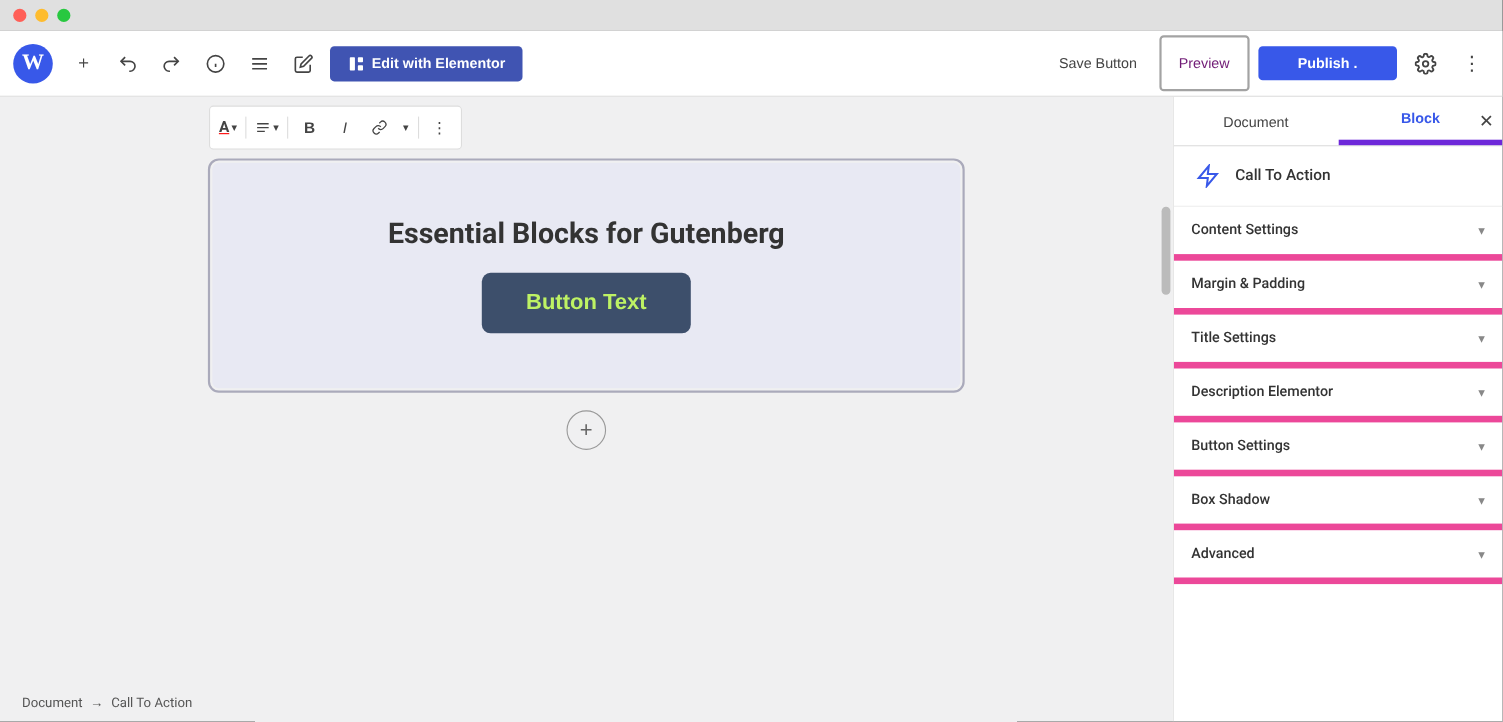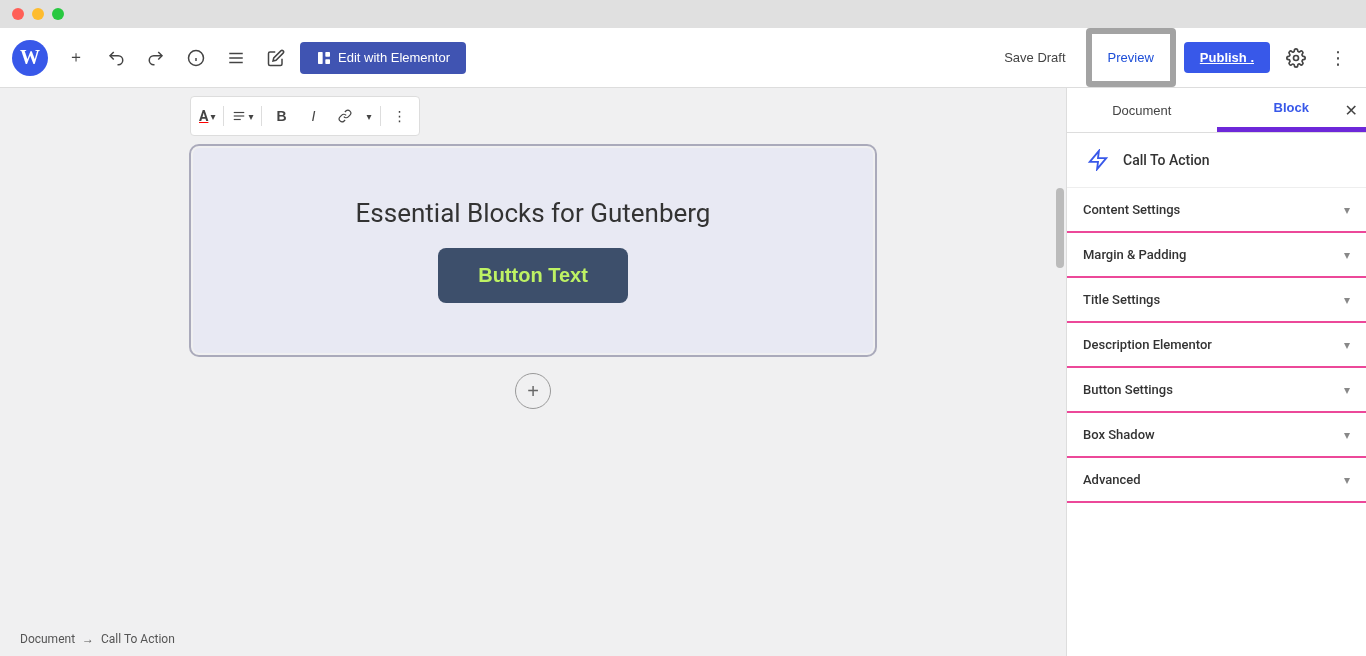--- a/index.html
+++ b/index.html
@@ -54,38 +54,38 @@
       width: 32px; height: 32px;
       border: none; background: none; cursor: pointer;
       display: flex; align-items: center; justify-content: center;
       border-radius: 4px; color: #444; font-size: 16px;
     }
 
     .elementor-btn {
       display: flex; align-items: center; gap: 6px;
       background: #4054b2; color: #fff; border: none;
       padding: 8px 16px; border-radius: 4px; cursor: pointer;
-      font-size: 13px; font-weight: 400;
+      font-size: 13px; font-weight: 700;
     }
 
     .spacer { flex: 1; }
 
     .save-draft-btn {
       background: none; border: none; color: #444; cursor: pointer;
       font-size: 13px; padding: 8px 12px;
     }
     .preview-btn {
-      background: #fff; border: 6px solid #a3a3a3; color: #1d4ed8;
+      background: #fff; border: 2px solid #a3a3a3; color: #701a75;
       padding: 16px 16px; border-radius: 4px; cursor: pointer;
       font-size: 13px;
     }
     .publish-btn {
       background: #3858e9; color: #fff; border: none;
-      padding: 8px 16px; border-radius: 4px; cursor: pointer;
-      font-size: 13px; font-weight: 600; text-decoration: underline;
+      padding: 8px 36px; border-radius: 4px; cursor: pointer;
+      font-size: 13px; font-weight: 600;
     }
     .settings-btn {
       width: 36px; height: 36px;
       background: none; border: none; cursor: pointer;
       display: flex; align-items: center; justify-content: center;
       font-size: 18px; color: #444;
     }
     .kebab-btn {
       width: 32px; height: 32px;
       background: none; border: none; cursor: pointer;
@@ -141,21 +141,21 @@
     .cta-block {
       background: #e8e9f3;
       border-radius: 6px;
       padding: 50px 80px;
       text-align: center;
       width: 680px;
       margin-top: 60px;
     }
     .cta-title {
       font-size: 26px;
-      font-weight: 400;
+      font-weight: 700;
       color: #333;
       margin-bottom: 20px;
     }
     .cta-desc {
       font-size: 16px;
       color: #555;
       line-height: 1.6;
       margin-bottom: 30px;
     }
     .cta-button {
@@ -239,21 +239,21 @@
       width: 30px; height: 30px;
       display: flex; align-items: center; justify-content: center;
       font-size: 18px; color: #3858e9;
     }
     .block-label {
       font-size: 14px; font-weight: 500; color: #333;
     }
 
     
     .accordion-item {
-      border-bottom: 2px solid #ec4899;
+      border-bottom: 6px solid #ec4899;
     }
     .accordion-header {
       display: flex;
       align-items: center;
       justify-content: space-between;
       padding: 14px 16px;
       cursor: pointer;
       font-size: 13px;
       color: #333;
       font-weight: 500;
@@ -331,21 +331,21 @@
       <svg width="16" height="16" viewBox="0 0 24 24" fill="#fff">
           <rect x="3" y="3" width="7" height="18" rx="1"></rect>
           <rect x="14" y="3" width="7" height="7" rx="1"></rect>
           <rect x="14" y="14" width="7" height="7" rx="1"></rect>
         </svg>
       <span>Edit with Elementor</span>
     </button>
 
     <div class="spacer"></div>
 
-    <button class="save-draft-btn">Save Draft</button>
+    <button class="save-draft-btn">Save Button</button>
     <button class="preview-btn">Preview</button>
     <button class="publish-btn">Publish .</button>
     <button class="settings-btn">
       <svg width="20" height="20" viewBox="0 0 24 24" fill="none" stroke="currentColor" stroke-width="2">
           <circle cx="12" cy="12" r="3"></circle>
           <path d="M19.4 15a1.65 1.65 0 0 0 .33 1.82l.06.06a2 2 0 0 1-2.83 2.83l-.06-.06a1.65 1.65 0 0 0-1.82-.33 1.65 1.65 0 0 0-1 1.51V21a2 2 0 0 1-4 0v-.09A1.65 1.65 0 0 0 9 19.4a1.65 1.65 0 0 0-1.82.33l-.06.06a2 2 0 0 1-2.83-2.83l.06-.06A1.65 1.65 0 0 0 4.68 15a1.65 1.65 0 0 0-1.51-1H3a2 2 0 0 1 0-4h.09A1.65 1.65 0 0 0 4.6 9a1.65 1.65 0 0 0-.33-1.82l-.06-.06a2 2 0 0 1 2.83-2.83l.06.06A1.65 1.65 0 0 0 9 4.68a1.65 1.65 0 0 0 1-1.51V3a2 2 0 0 1 4 0v.09a1.65 1.65 0 0 0 1 1.51 1.65 1.65 0 0 0 1.82-.33l.06-.06a2 2 0 0 1 2.83 2.83l-.06.06A1.65 1.65 0 0 0 19.4 9a1.65 1.65 0 0 0 1.51 1H21a2 2 0 0 1 0 4h-.09a1.65 1.65 0 0 0-1.51 1z"></path>
         </svg>
     </button>
     <button class="kebab-btn">⋮</button>
   </div>

